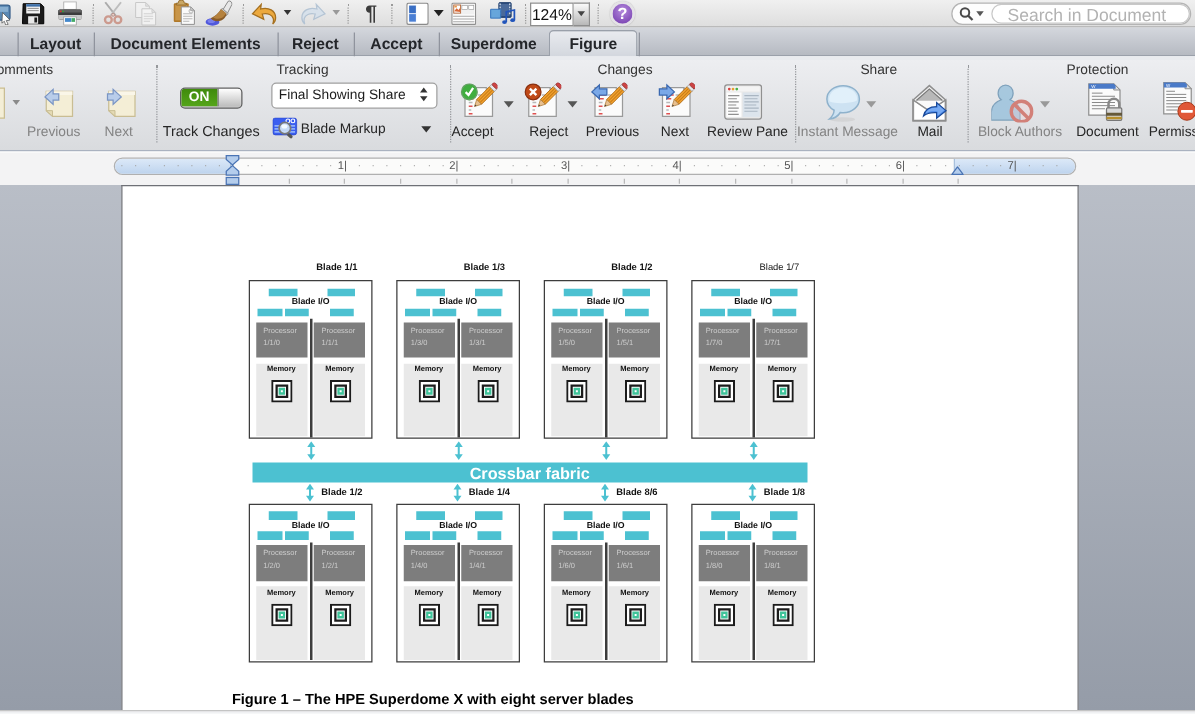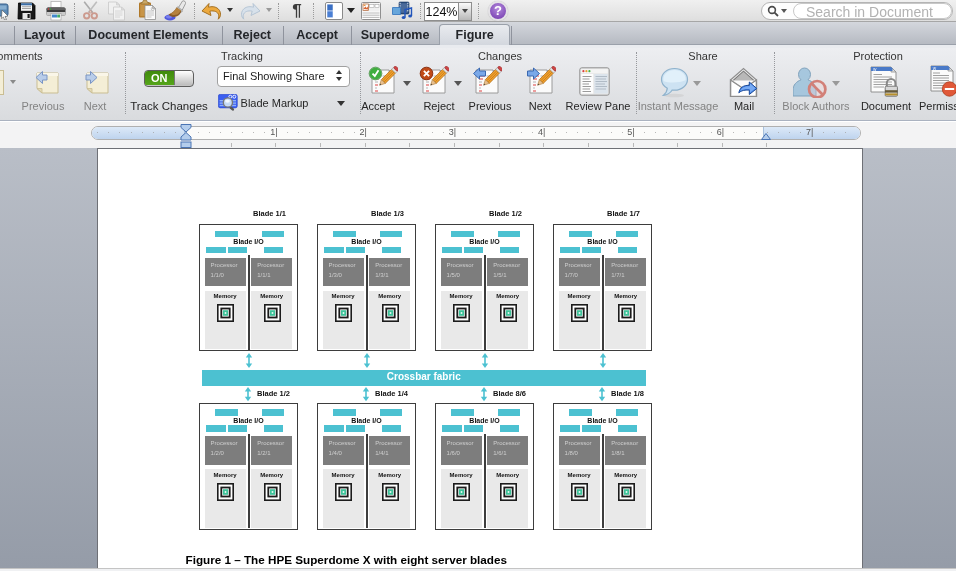--- a/index.html
+++ b/index.html
@@ -608,21 +608,21 @@
 <rect x="0.8" y="0.8" width="15.4" height="16.4" fill="#fff" stroke="#1c1c1c" stroke-width="1.6"></rect>
 <rect x="4.3" y="4.5" width="8.4" height="9" fill="#fff" stroke="#1c1c1c" stroke-width="1.8"></rect>
 <rect x="5.9" y="6.2" width="5.2" height="5.6" fill="#3fc39a"></rect>
 <rect x="7.7" y="8.2" width="1.6" height="1.6" fill="#fff"></rect>
 </svg>
 <svg class="abs" style="left:480.5px;top:353.3px" width="8" height="15.0" viewBox="0 0 8 15.0">
 <line x1="4" y1="3.2" x2="4" y2="11.8" stroke="#4cc1d1" stroke-width="1.6"></line>
 <path d="M4 0 L7.2 4.6 L0.8 4.6 Z" fill="#4cc1d1"></path>
 <path d="M4 15.0 L7.2 10.4 L0.8 10.4 Z" fill="#4cc1d1"></path>
 </svg>
-<div class="abs" style="left:553.0px;top:209px;width:99px;text-align:center;font-size:7.5px;font-weight:bold;color:#111;margin-left:21px;">Blade 1/7</div>
+<div class="abs" style="left:553.0px;top:209px;width:99px;text-align:center;font-size:7.5px;font-weight:normal;color:#111;margin-left:21px;">Blade 1/7</div>
 <div class="abs" style="left:553.0px;top:224.3px;width:99px;height:127px;background:#fff;border:1.5px solid #3d3d3d;"></div>
 <div class="tealrect" style="left:569.2px;top:230.5px;width:22.5px;height:6.8px;"></div>
 <div class="tealrect" style="left:616.3px;top:230.5px;width:22.0px;height:6.8px;"></div>
 <div class="abs" style="left:553.0px;top:238.2px;width:99px;text-align:center;font-size:7px;font-weight:bold;color:#111;">Blade I/O</div>
 <div class="tealrect" style="left:560.4px;top:246.6px;width:19.7px;height:6.7px;"></div>
 <div class="tealrect" style="left:581.5px;top:246.6px;width:19.4px;height:6.7px;"></div>
 <div class="tealrect" style="left:617.8px;top:246.6px;width:19.7px;height:6.7px;"></div>
 <div class="abs" style="left:602.0px;top:255.3px;width:1.8px;height:94.5px;background:#3d3d3d;"></div>
 <div class="abs" style="left:558.6px;top:257.5px;width:41px;height:28.8px;background:#7d7d7d;"></div>
 <div class="abs" style="left:558.6px;top:260.9px;width:41px;font-size:6px;line-height:9.8px;color:#cecece;padding-left:6px;">Processor<br>1/7/0</div>
@@ -643,21 +643,21 @@
 <rect x="4.3" y="4.5" width="8.4" height="9" fill="#fff" stroke="#1c1c1c" stroke-width="1.8"></rect>
 <rect x="5.9" y="6.2" width="5.2" height="5.6" fill="#3fc39a"></rect>
 <rect x="7.7" y="8.2" width="1.6" height="1.6" fill="#fff"></rect>
 </svg>
 <svg class="abs" style="left:598.5px;top:353.3px" width="8" height="15.0" viewBox="0 0 8 15.0">
 <line x1="4" y1="3.2" x2="4" y2="11.8" stroke="#4cc1d1" stroke-width="1.6"></line>
 <path d="M4 0 L7.2 4.6 L0.8 4.6 Z" fill="#4cc1d1"></path>
 <path d="M4 15.0 L7.2 10.4 L0.8 10.4 Z" fill="#4cc1d1"></path>
 </svg>
 <div class="abs" style="left:202px;top:369.8px;width:443.5px;height:15.8px;background:#4cc1d1;"></div>
-<div class="abs" style="left:202px;top:371.2px;width:443.5px;text-align:center;font-size:10px;font-weight:bold;color:#fff;">Crossbar fabric</div>
+<div class="abs" style="left:202px;top:371.2px;width:443.5px;text-align:center;font-size:13px;font-weight:bold;color:#fff;">Crossbar fabric</div>
 <svg class="abs" style="left:243.5px;top:387.3px" width="8" height="14.3" viewBox="0 0 8 14.3">
 <line x1="4" y1="3.2" x2="4" y2="11.1" stroke="#4cc1d1" stroke-width="1.6"></line>
 <path d="M4 0 L7.2 4.6 L0.8 4.6 Z" fill="#4cc1d1"></path>
 <path d="M4 14.3 L7.2 9.7 L0.8 9.7 Z" fill="#4cc1d1"></path>
 </svg>
 <div class="abs" style="left:199.0px;top:389px;width:99px;text-align:center;font-size:7.5px;font-weight:bold;color:#111;margin-left:25px;">Blade 1/2</div>
 <div class="abs" style="left:199.0px;top:402.8px;width:99px;height:127px;background:#fff;border:1.5px solid #3d3d3d;"></div>
 <div class="tealrect" style="left:215.2px;top:409.0px;width:22.5px;height:6.8px;"></div>
 <div class="tealrect" style="left:262.3px;top:409.0px;width:22.0px;height:6.8px;"></div>
 <div class="abs" style="left:199.0px;top:416.7px;width:99px;text-align:center;font-size:7px;font-weight:bold;color:#111;">Blade I/O</div>

